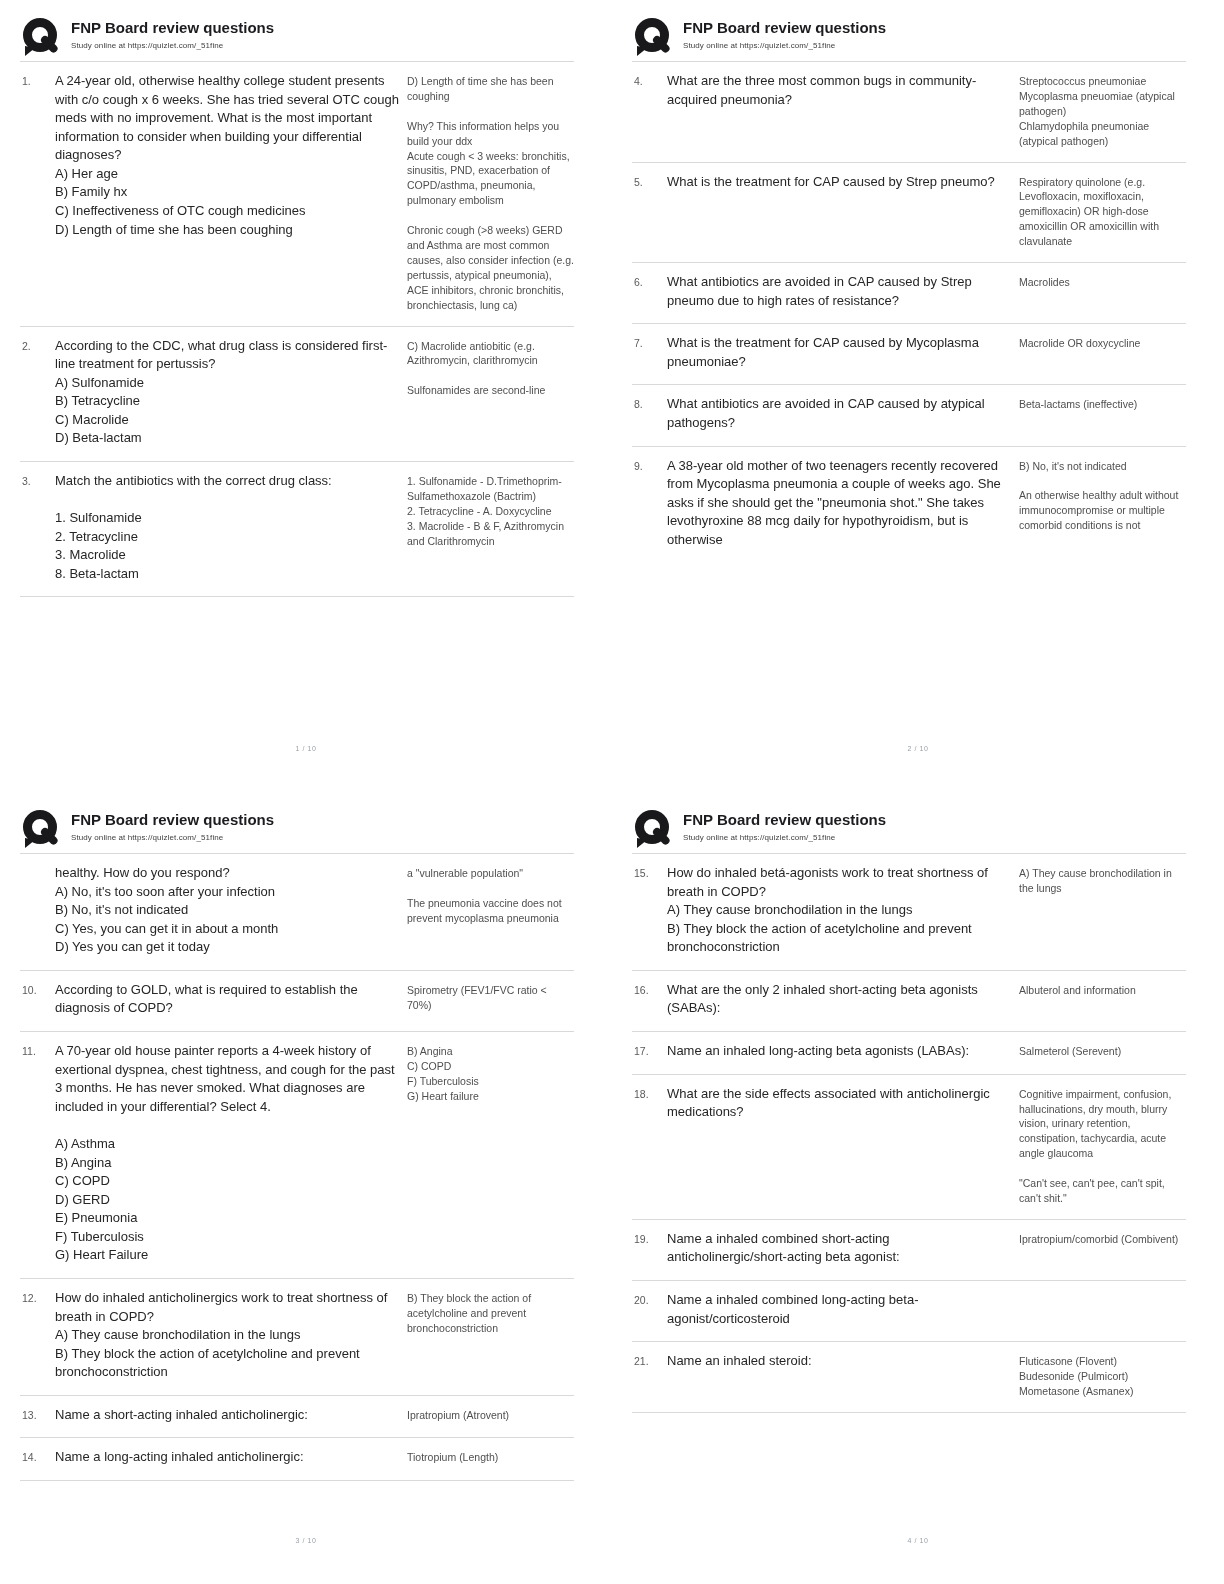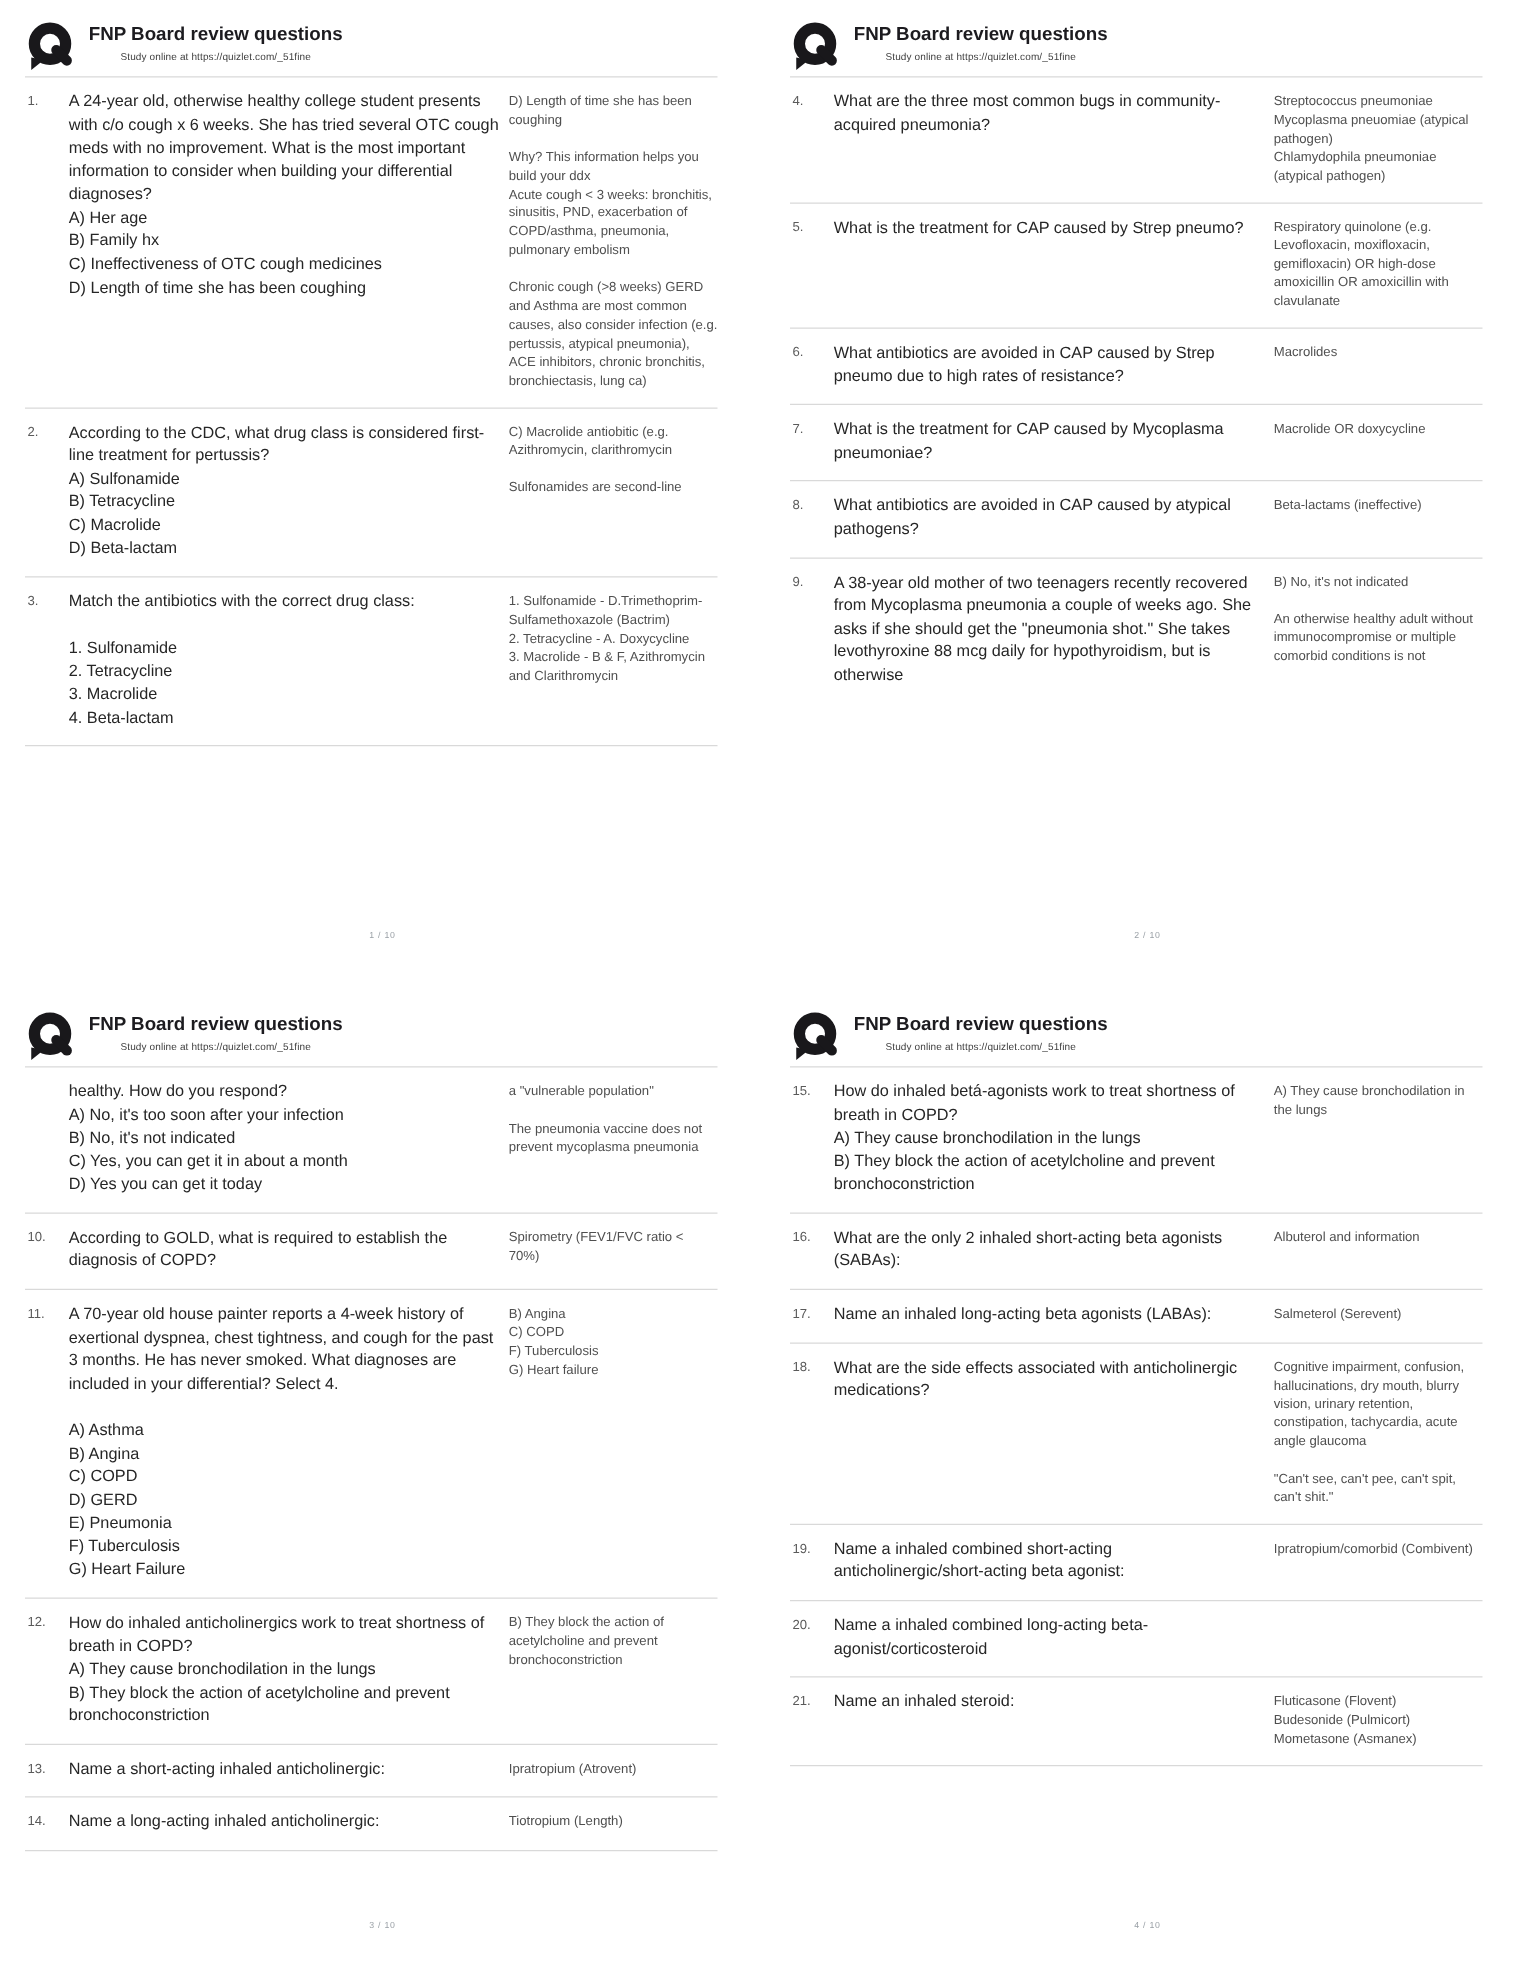--- a/index.html
+++ b/index.html
@@ -26,21 +26,21 @@
     padding-bottom:5px;
     border-bottom:1px solid #d9d9d9;
   }
   .logo { width:40px; height:40px; flex:0 0 40px; }
   .logo svg { display:block; }
   .head-text { padding-top:3px; }
   .title {
     font-size:15px; font-weight:bold; color:#1c1b1f; line-height:1.25;
   }
   .subtitle {
-    font-size:8px; color:#3e3e3e; margin-top:3px; letter-spacing:.1px;text-align:center;
+    font-size:8px; color:#3e3e3e; margin-top:3px; letter-spacing:.1px;
   }
   .qa-row {
     display:flex;
     border-bottom:1px solid #d9d9d9;
     padding:10px 0 13px 0;
   }
   .qa-row.no-divider { border-bottom:none; }
   .qa-num {
     flex:0 0 35px; width:35px;
     font-size:10.5px; color:#5a5a5a; padding-top:3px; padding-left:2px;
@@ -106,21 +106,21 @@
 
 Sulfonamides are second-line</div>
   </div>
         <div class="qa-row">
     <div class="qa-num">3.</div>
     <div class="qa-question">Match the antibiotics with the correct drug class:
 
 1. Sulfonamide
 2. Tetracycline
 3. Macrolide
-4. Beta-lactam</div>
+8. Beta-lactam</div>
     <div class="qa-answer">1. Sulfonamide - D.Trimethoprim-Sulfamethoxazole (Bactrim)
 2. Tetracycline - A. Doxycycline
 3. Macrolide - B &amp; F, Azithromycin and Clarithromycin</div>
   </div>
       </div>
     <div class="page-footer">1 / 10</div>
   </section>
 
   <section class="page">
     <header class="page-header">

